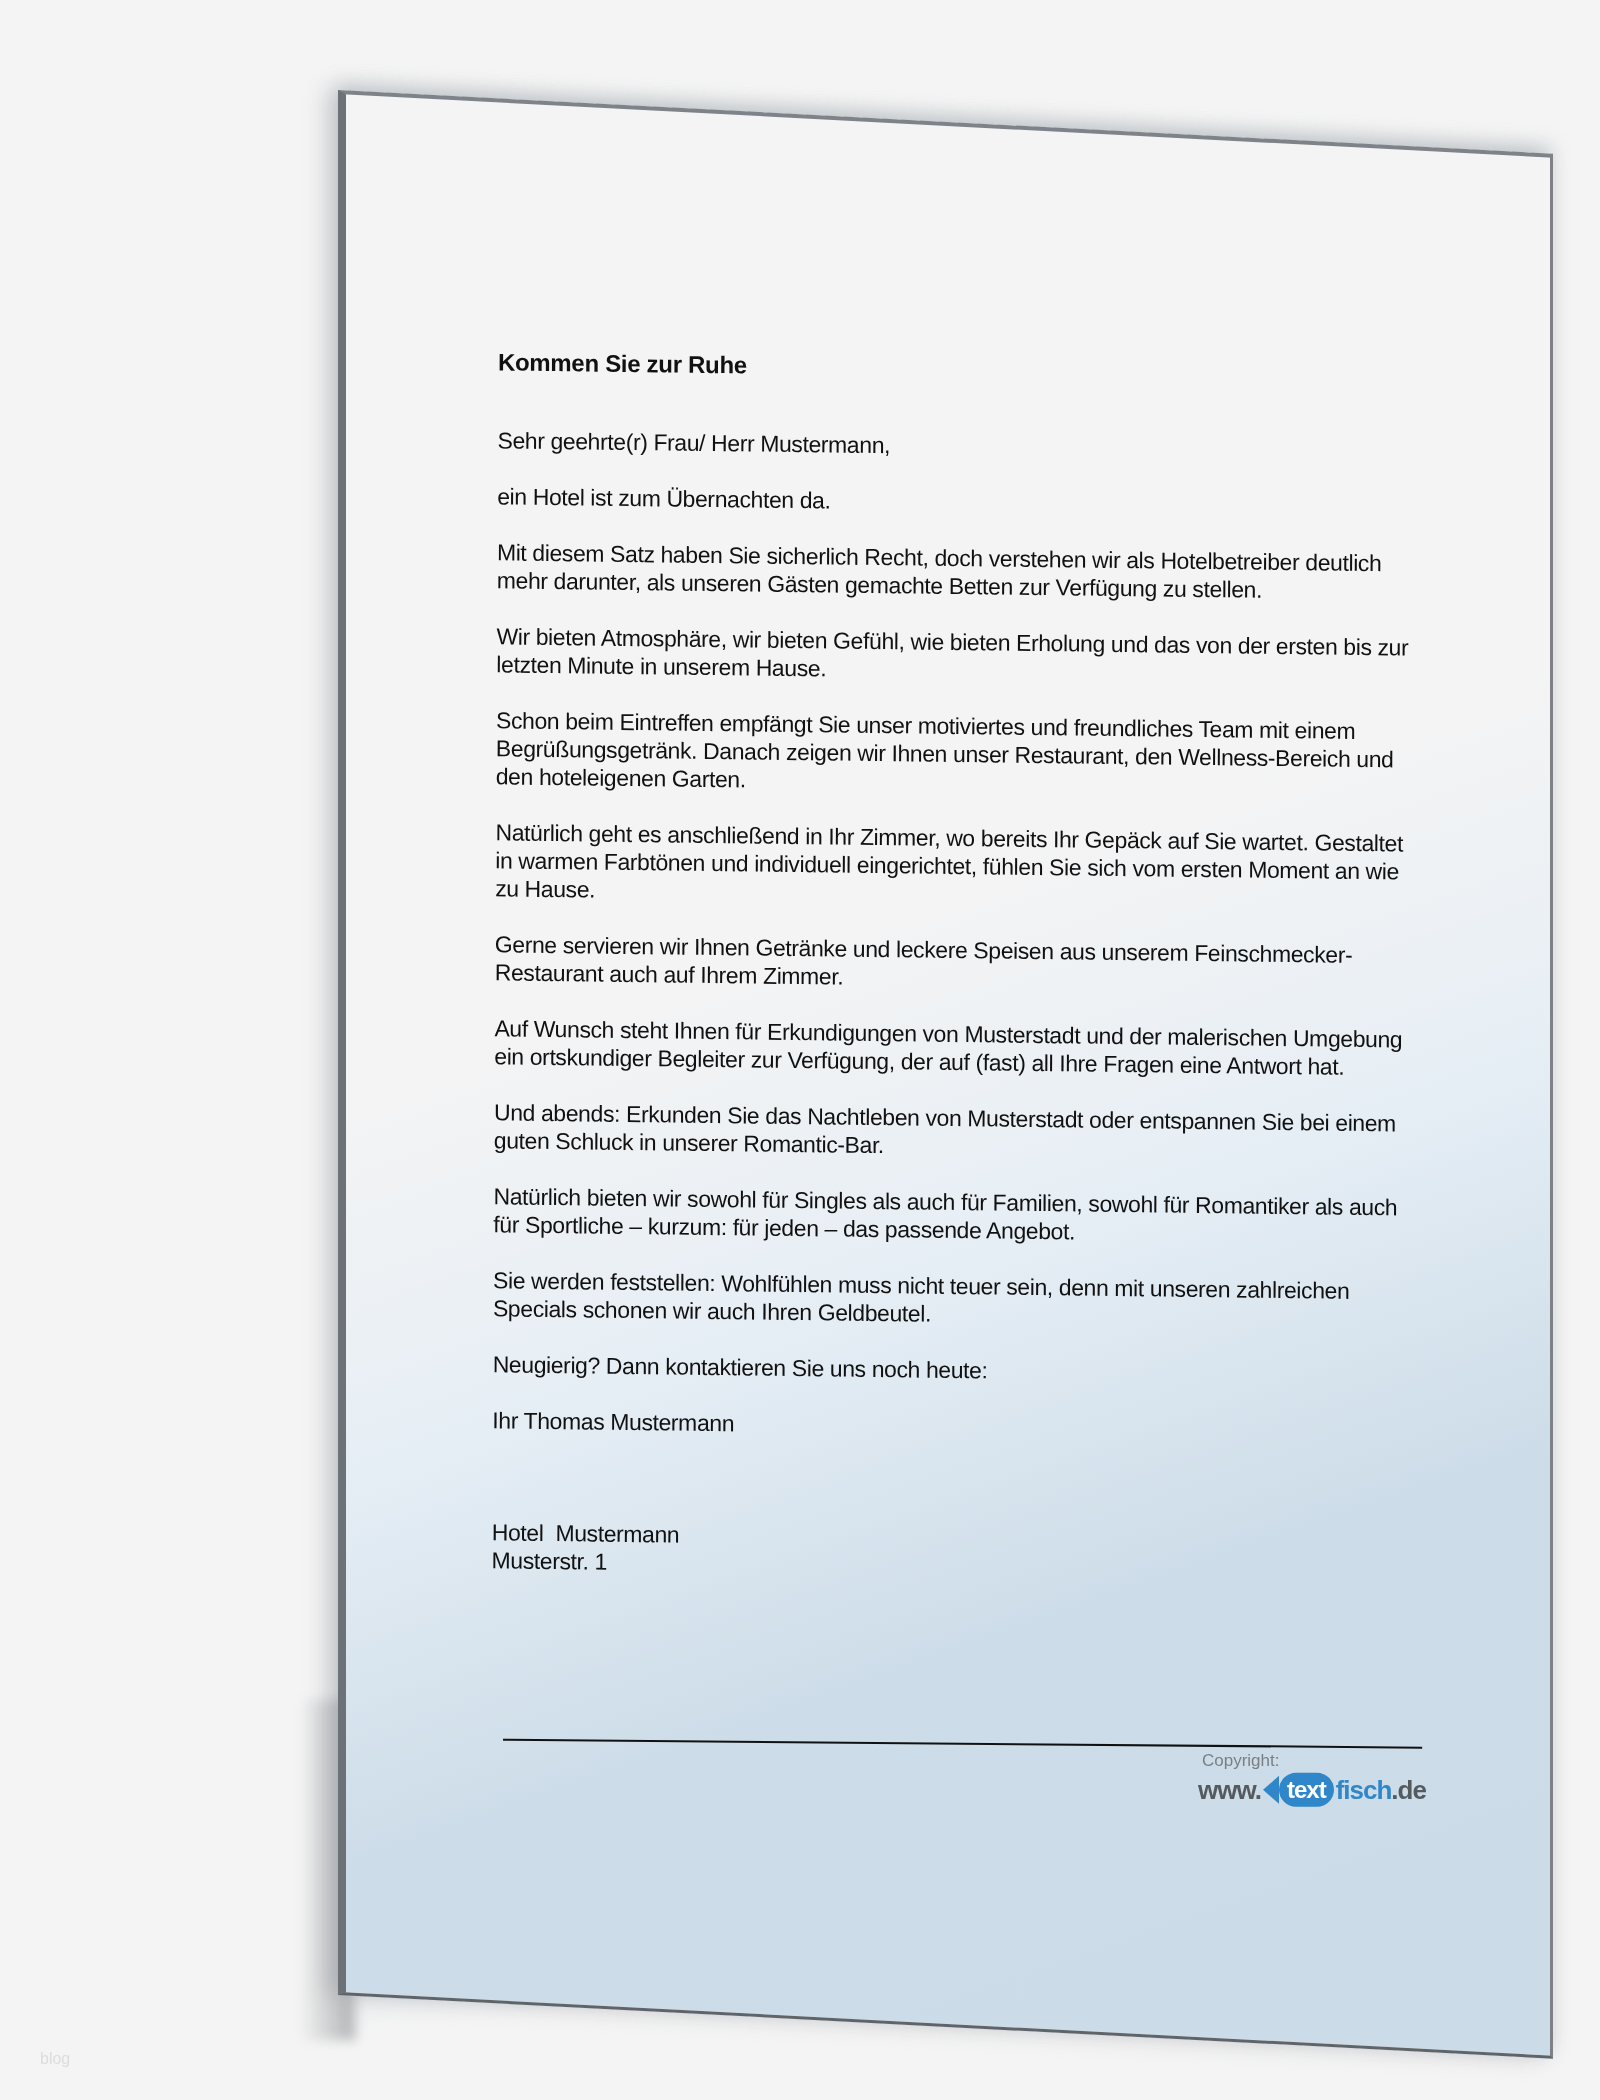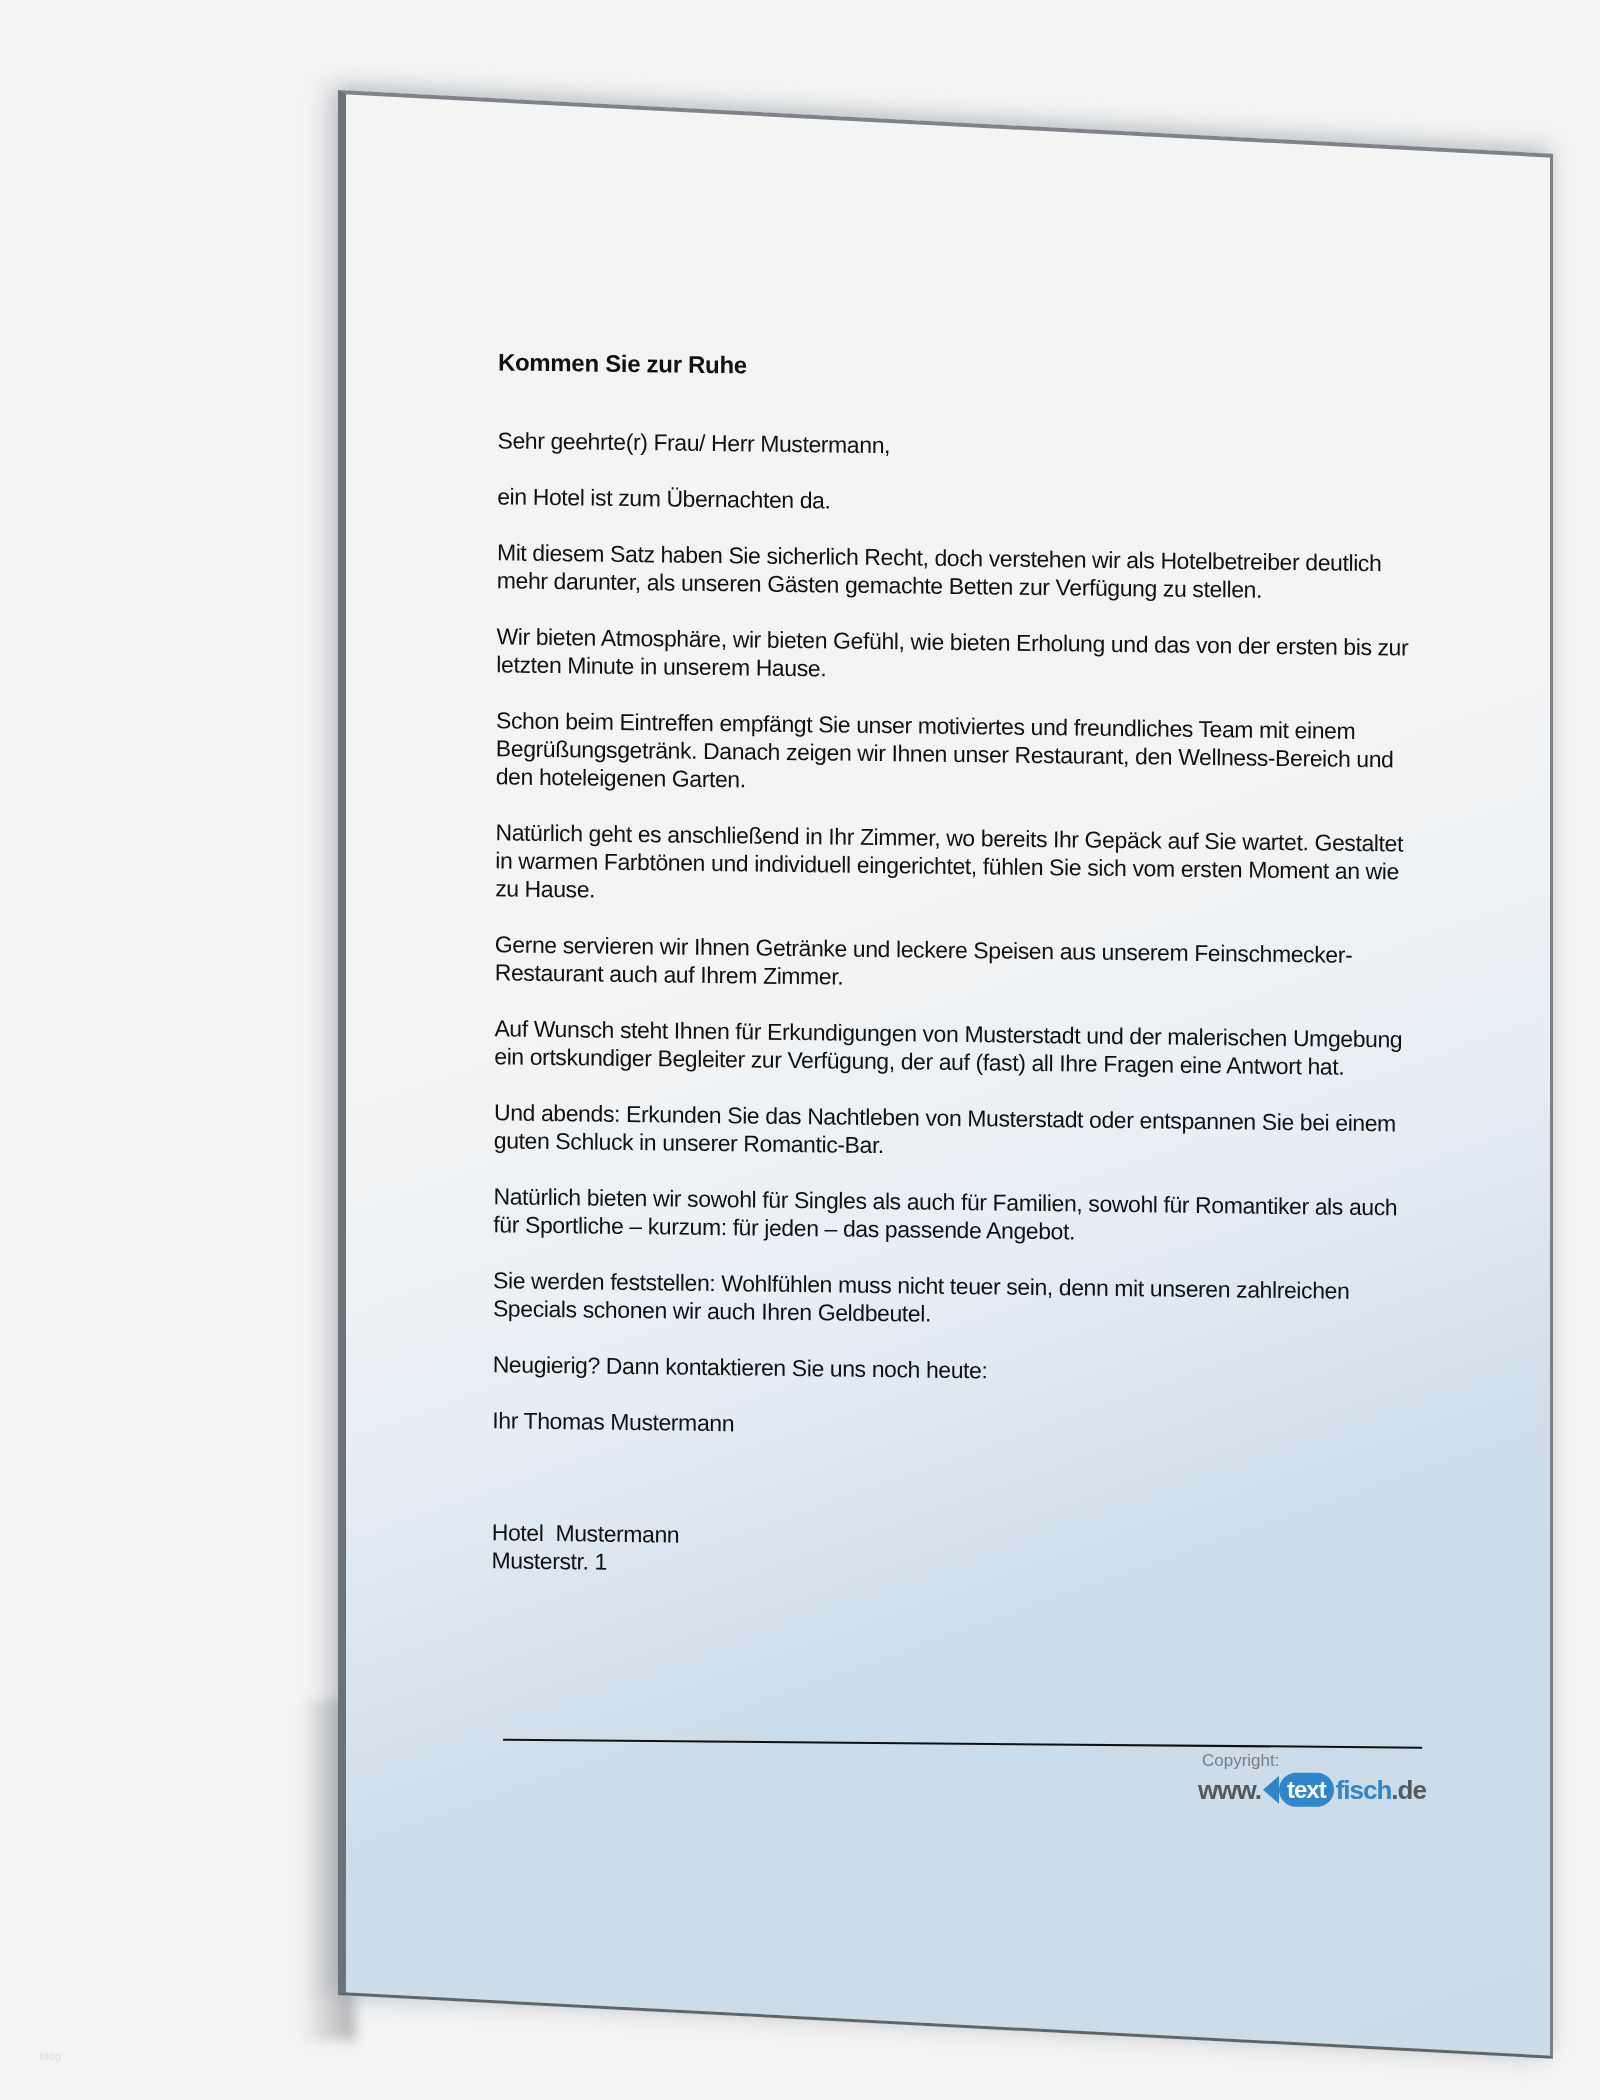--- a/index.html
+++ b/index.html
@@ -104,21 +104,21 @@
     background: #2f86c9; color: #fff;
     border-radius: 20px;
     padding: 0 8px; height: 34px;
     display: inline-flex; align-items: center;
     font-size: 24px;
   }
   .fisch { color: #2f86c9; }
   .de { color: #555a5f; }
   .wm {
     position: absolute; left: 40px; top: 2050px;
-    font-size: 11px; color: #dcdcdc;
+    font-size: 16px; color: #dcdcdc;
   }
 </style>
 </head>
 <body>
 
 <div class="left-shadow"></div>
 <div class="reflection"></div>
 
 <div class="page-wrap">
   <div class="page"></div>

